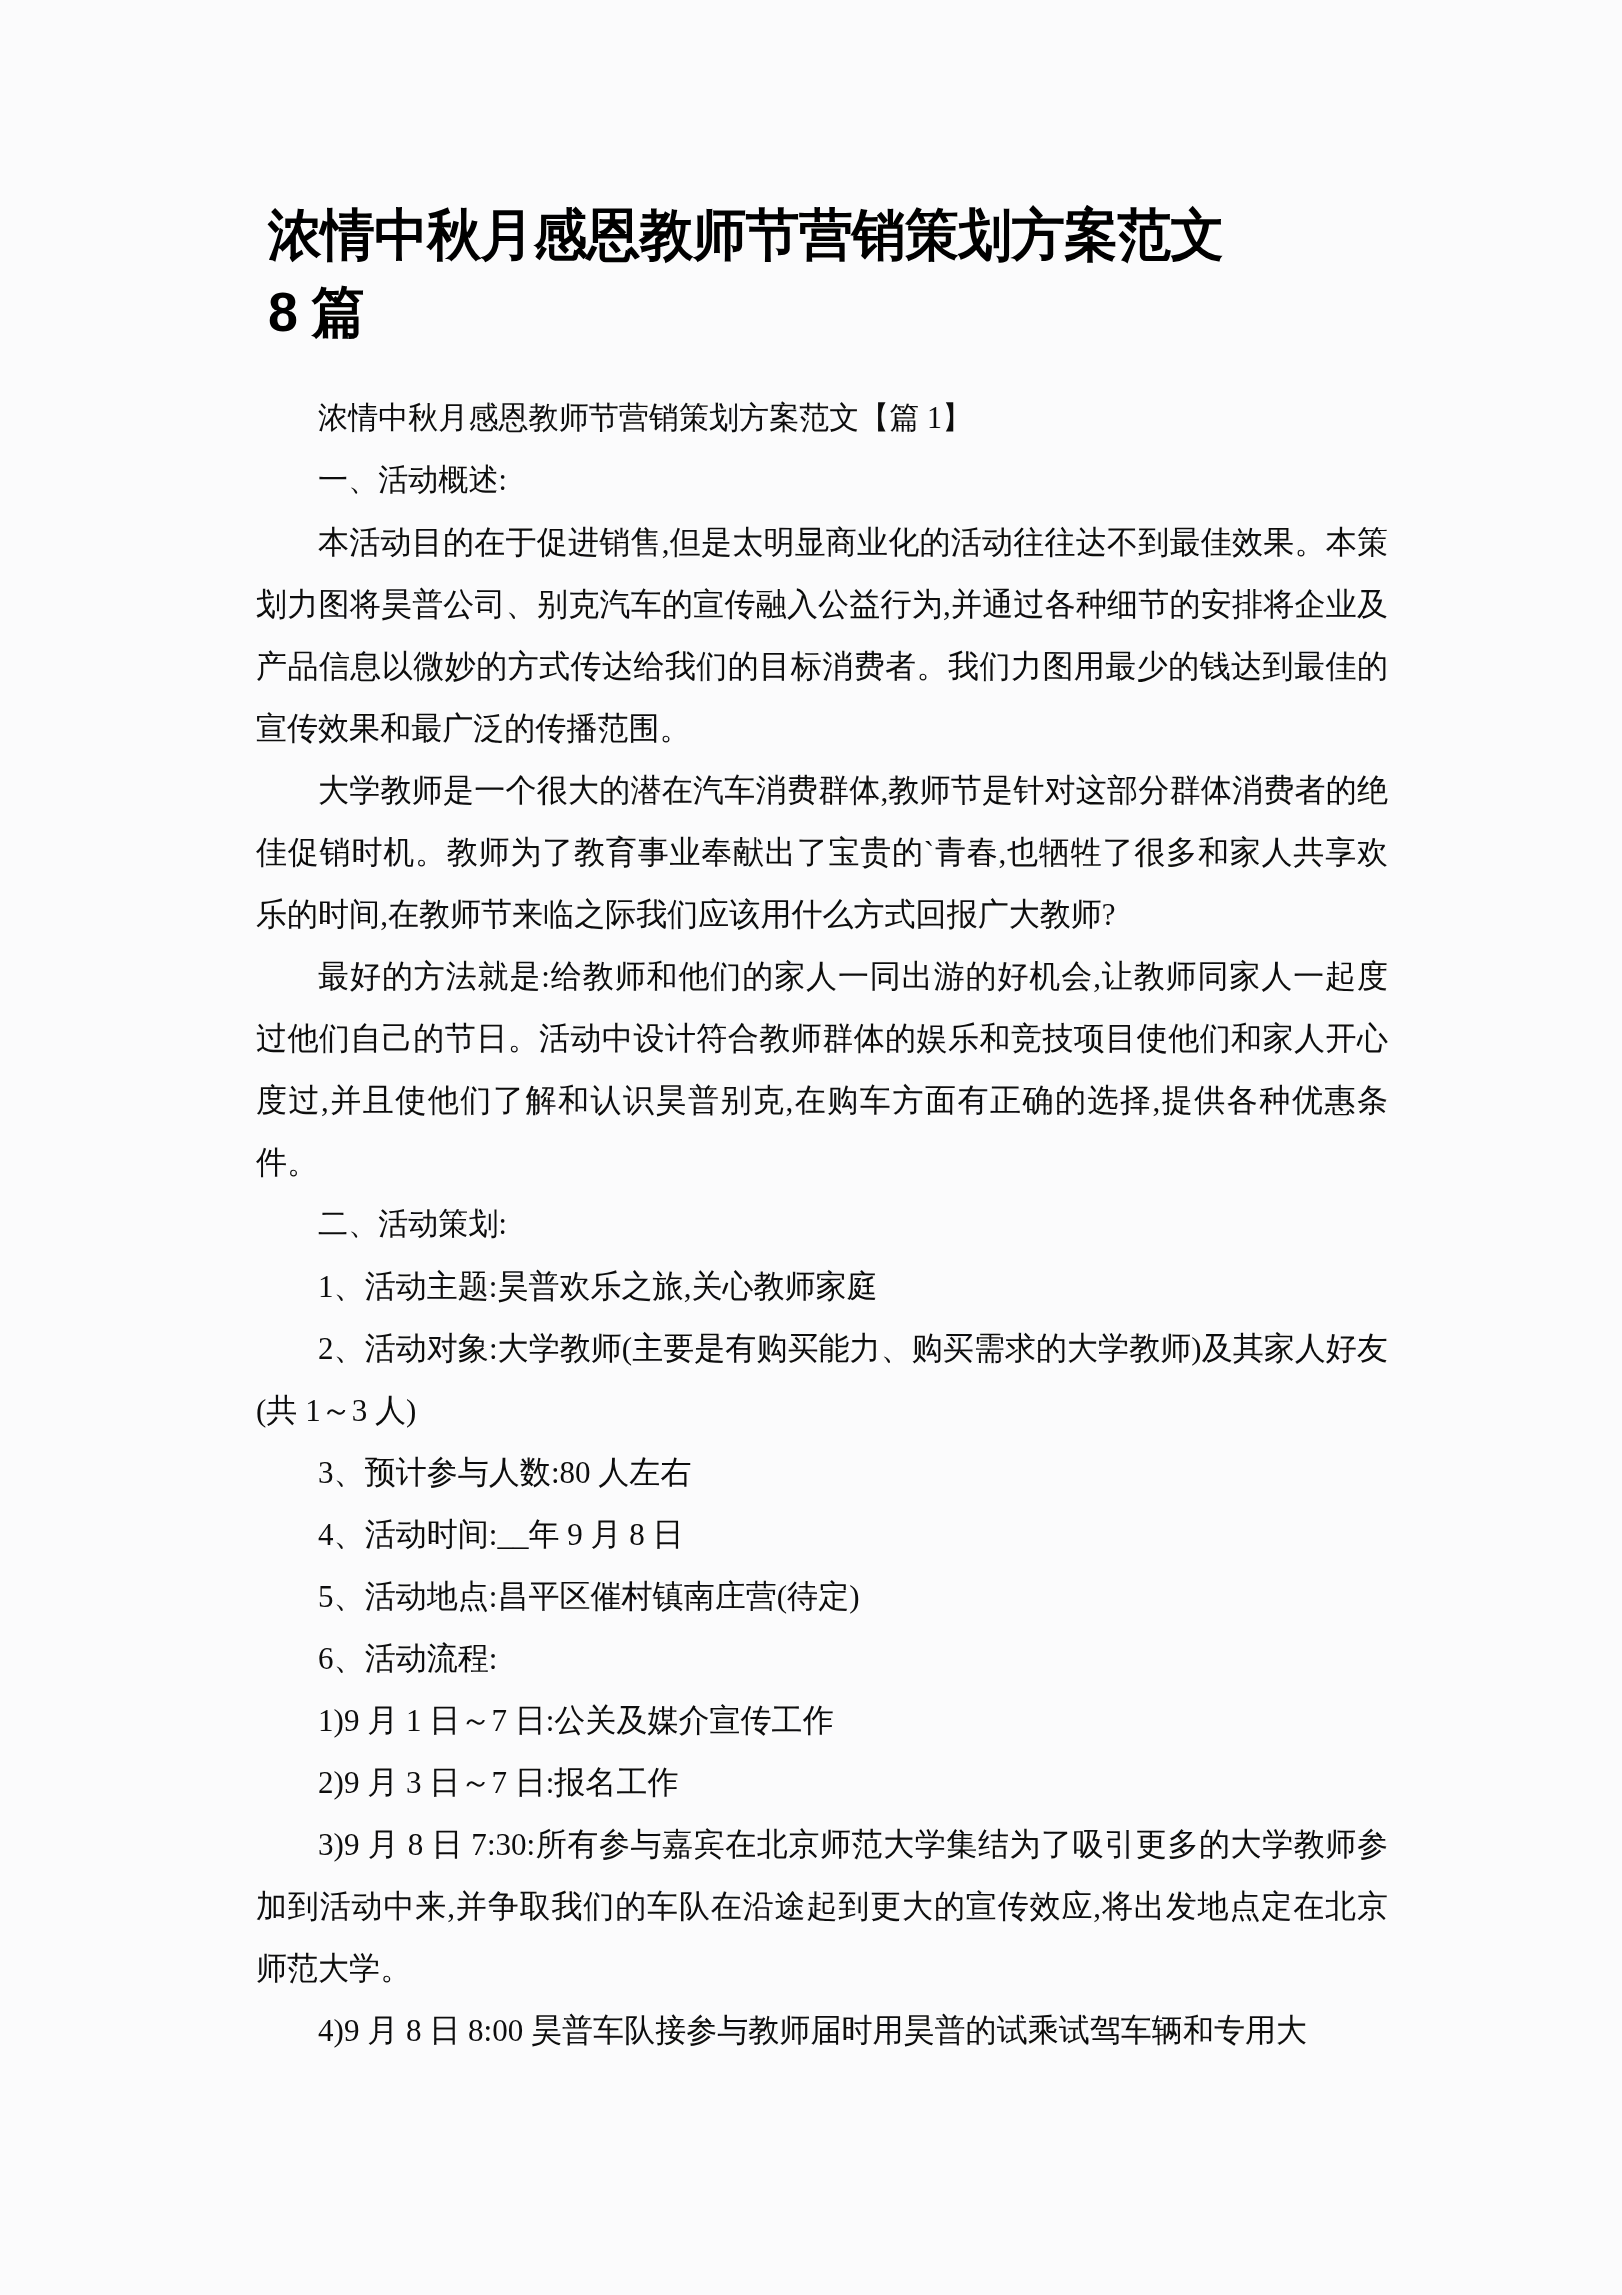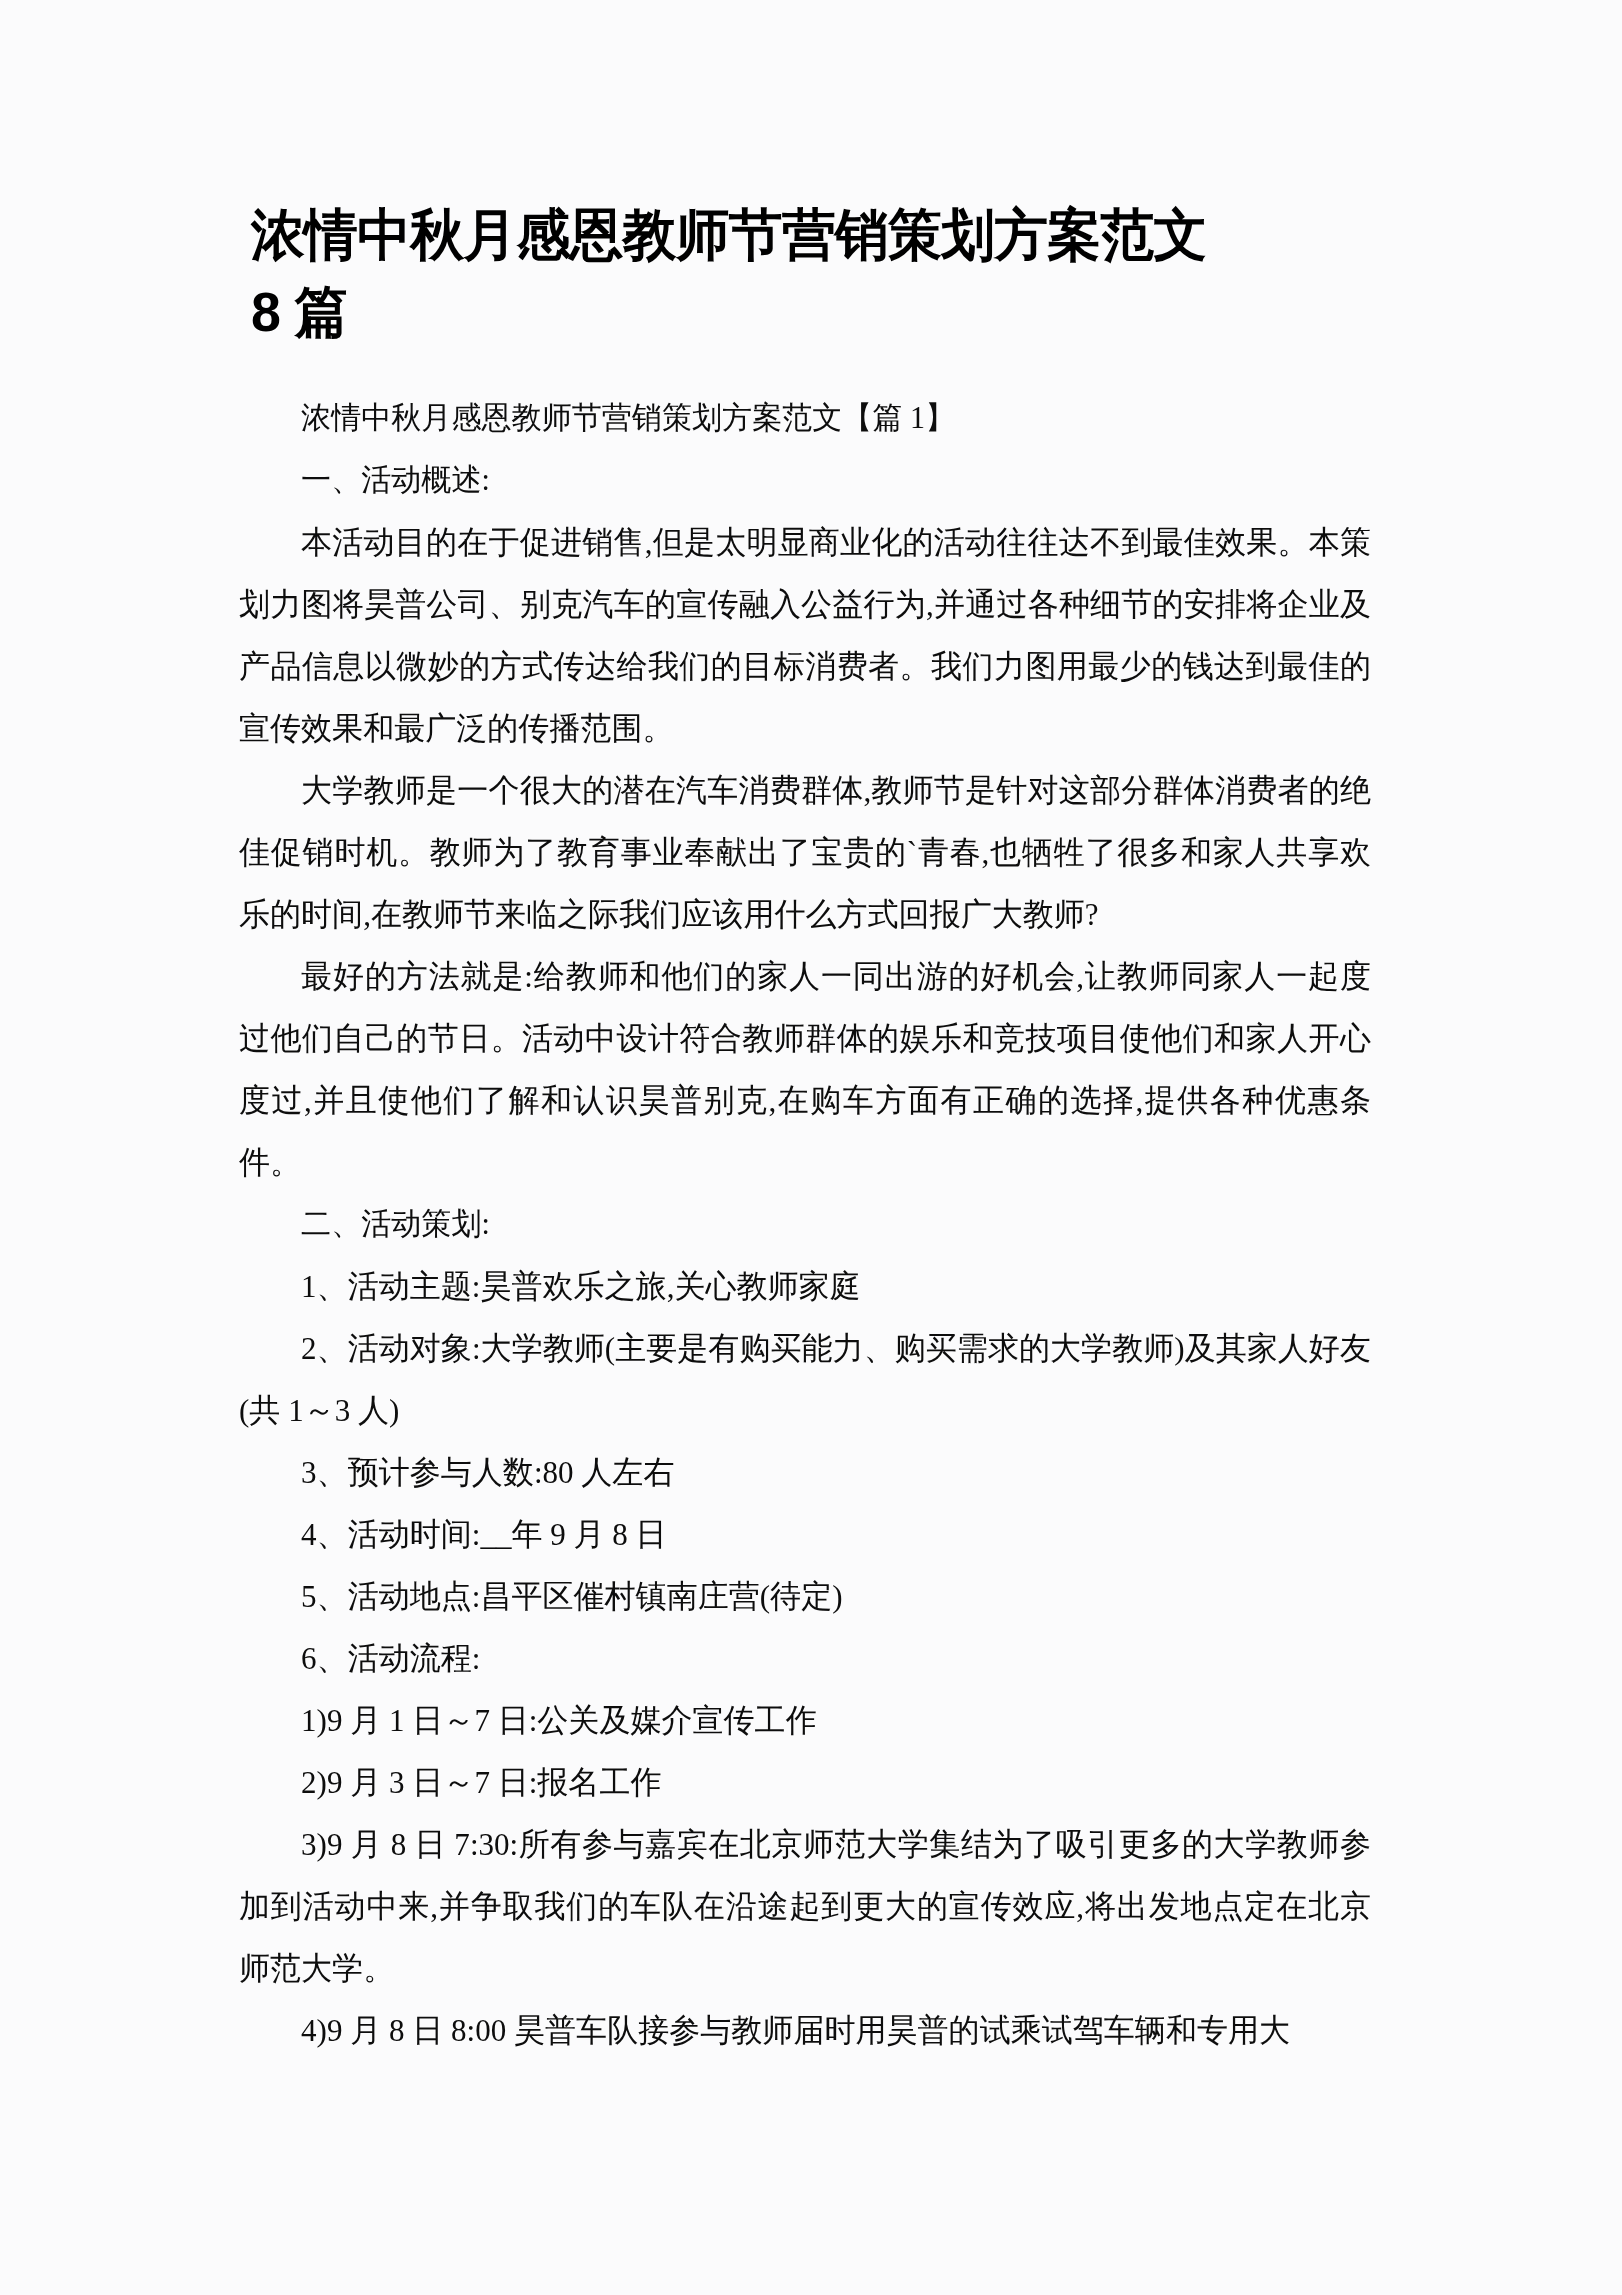--- a/index.html
+++ b/index.html
@@ -13,21 +13,21 @@
     height: 2295px;
     background: #fbfbfc;
     overflow: hidden;
     font-family: "Liberation Serif", "DejaVu Serif", serif;
     color: #0d0d0d;
     -webkit-font-smoothing: none;
   }
 
   .content {
     position: absolute;
-    left: 239px;
+    left: 256px;
     top: 196px;
     width: 1133px;
   }
 
   
   .doc-title {
     font-family: "Liberation Sans", "DejaVu Sans", sans-serif;
     font-weight: 700;
     font-size: 56px;
     line-height: 77px;

